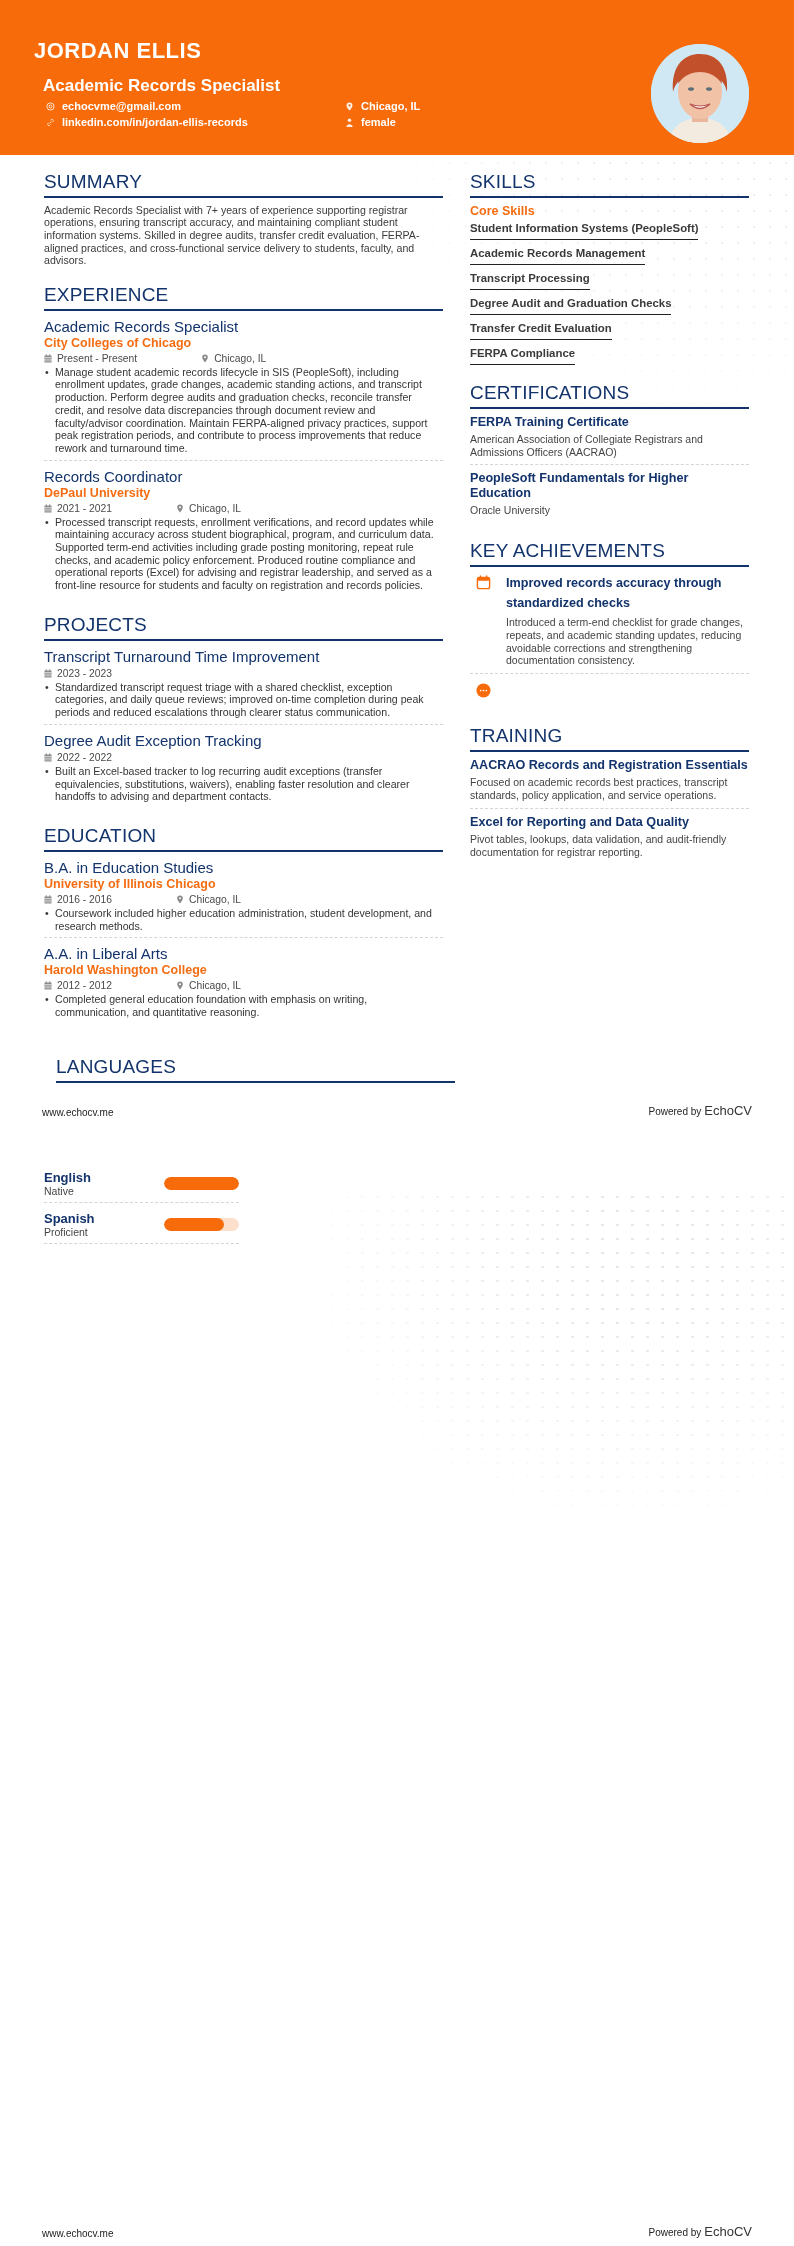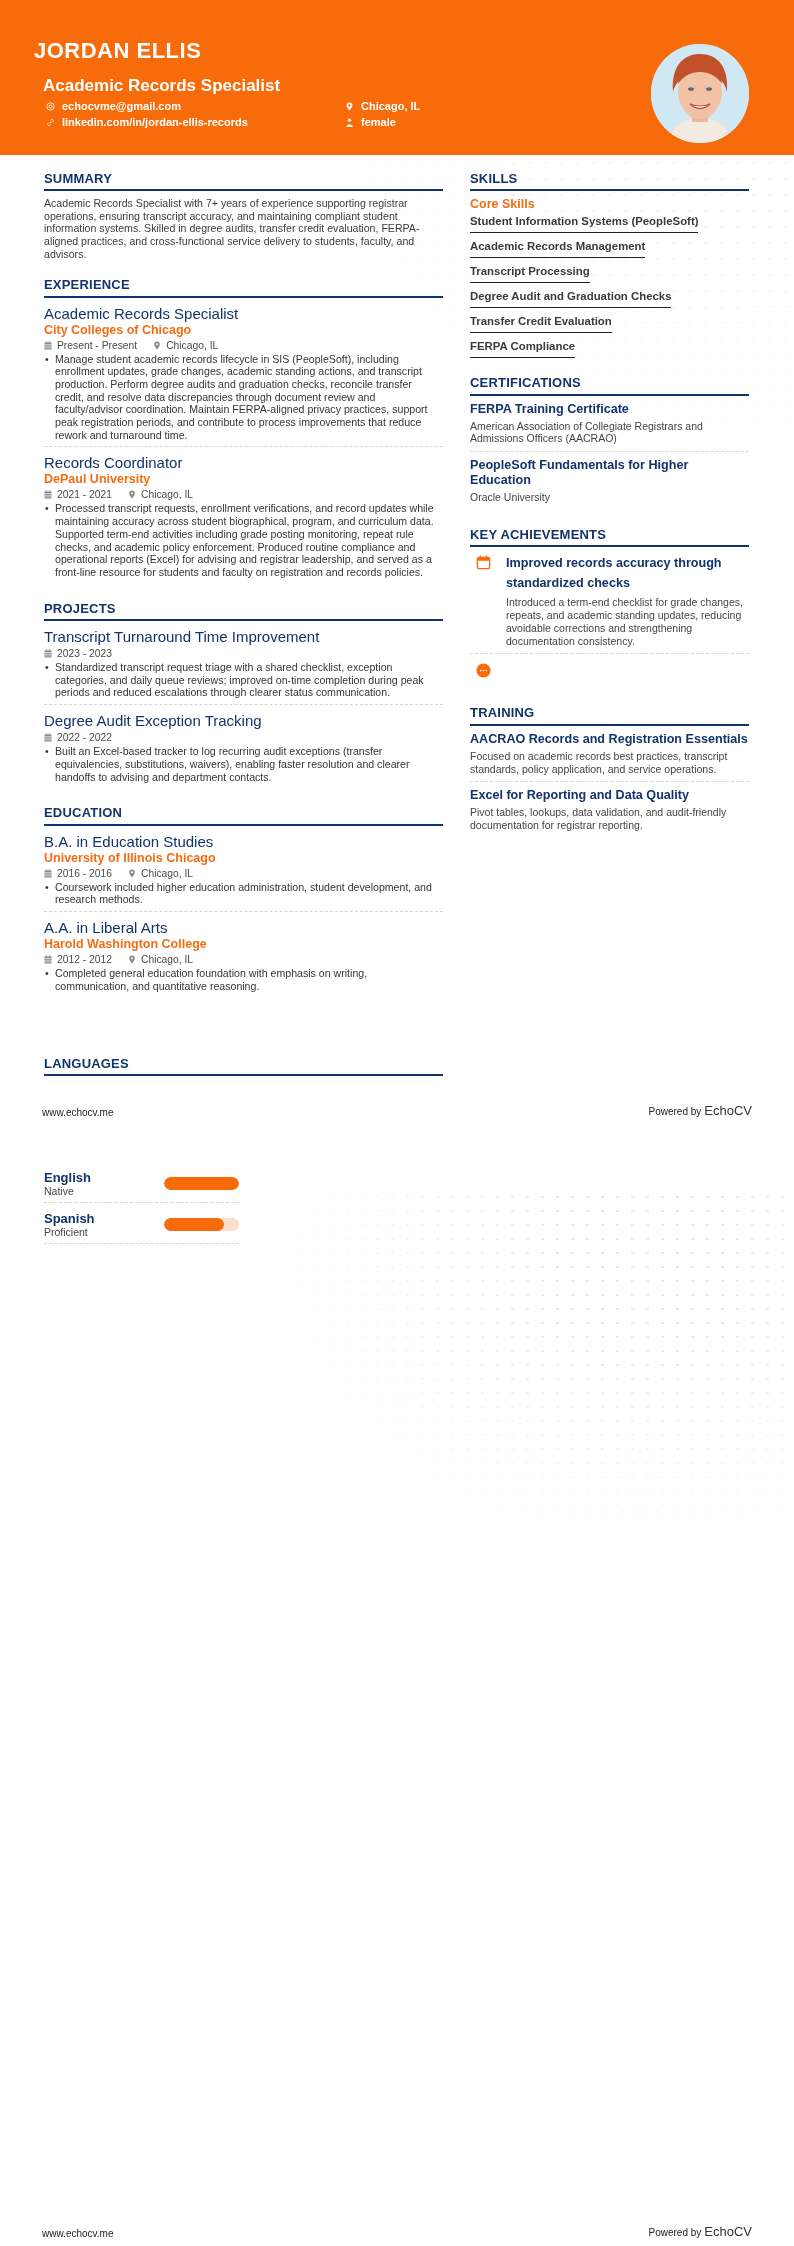--- a/index.html
+++ b/index.html
@@ -59,31 +59,31 @@
             mask-image: radial-gradient(ellipse at 70% 20%, #000 15%, transparent 70%);
     opacity: .9;
   }
 
   
   .col-left  { position: absolute; left: 44px;  top: 172px; width: 399px; }
   .col-right { position: absolute; left: 470px; top: 172px; width: 279px; }
 
   .section { margin-bottom: 18px; }
   .sec-title {
-    font-size: 13px; font-weight: 700; color: #12336b; letter-spacing: .2px;
+    font-size: 19px; font-weight: 400; color: #12336b; letter-spacing: .2px;
     line-height: 1.1; padding-bottom: 3px;
     border-bottom: 2.5px solid #12336b; margin-bottom: 6px;
   }
   .para { font-size: 10.6px; line-height: 12.6px; color: #3b3b3b; }
 
   .entry { padding-bottom: 5px; margin-bottom: 6px; border-bottom: 1px dashed #d5d5d5; }
   .entry:last-child { border-bottom: none; margin-bottom: 0; }
   .entry-title { font-size: 15px; color: #12336b; line-height: 19px; font-weight: 400; }
   .entry-org { font-size: 12.5px; color: #f46d12; font-weight: 700; line-height: 15px; }
-  .meta { display: flex; align-items: center; font-size: 10.3px; color: #4a4a4a; line-height: 13px; margin: 1px 0 1px; }
+  .meta { display: flex; align-items: center; font-size: 10.3px; color: #4a4a4a; line-height: 13px; margin: 1px 0 1px; gap: 48px; }
   .meta .mi { display: inline-flex; align-items: center; margin-right: 16px; }
   .meta svg { width: 8px; height: 9px; margin-right: 5px; }
   .bullet { display: flex; font-size: 10.6px; line-height: 12.7px; color: #353535; }
   .bullet .dot { width: 11px; flex: none; padding-left: 1px; }
 
   
   .skill-group { font-size: 12.5px; color: #f46d12; font-weight: 700; line-height: 15px; margin-bottom: 1px; }
   .skill {
     display: block; width: fit-content; font-size: 11.4px; font-weight: 700; color: #3a3a3a;
     padding: 1px 0 4px; border-bottom: 1.2px solid #222; margin-bottom: 5px; line-height: 14px;
@@ -100,21 +100,21 @@
   .ach .aic svg { width: 15px; height: 15px; }
   .ach-title { font-size: 12.6px; font-weight: 700; color: #12336b; line-height: 20px; }
   .ach-desc { font-size: 10.5px; color: #444; line-height: 12.8px; margin-top: 3px; }
 
   
   .footer { position: absolute; left: 42px; width: 710px; display: flex; justify-content: space-between; align-items: flex-end; font-size: 10px; color: #222; }
   .footer .brand { font-size: 13px; color: #333; }
   .footer .powered { display: flex; align-items: baseline; gap: 3px; }
 
   
-  .languages-head { position: absolute; left: 44px; top: 1057px; width: 399px; }
+  .languages-head { position: absolute; left: 56px; top: 1057px; width: 399px; }
   .lang-row { position: absolute; top: 1170px; left: 44px; width: 399px; display: flex; gap: 8px; flex-direction: column; }
   .lang {
     width: 195px; display: flex; justify-content: space-between; align-items: center;
     padding-bottom: 5px; border-bottom: 1px dashed #d5d5d5;
   }
   .lang-name { font-size: 13px; font-weight: 700; color: #12336b; line-height: 15px; }
   .lang-level { font-size: 10.5px; color: #444; line-height: 12px; }
   .bar { width: 75px; height: 13px; border-radius: 7px; background: #fde0cc; overflow: hidden; }
   .bar > span { display: block; height: 100%; border-radius: 7px; background: #f76b0a; }
 </style>

